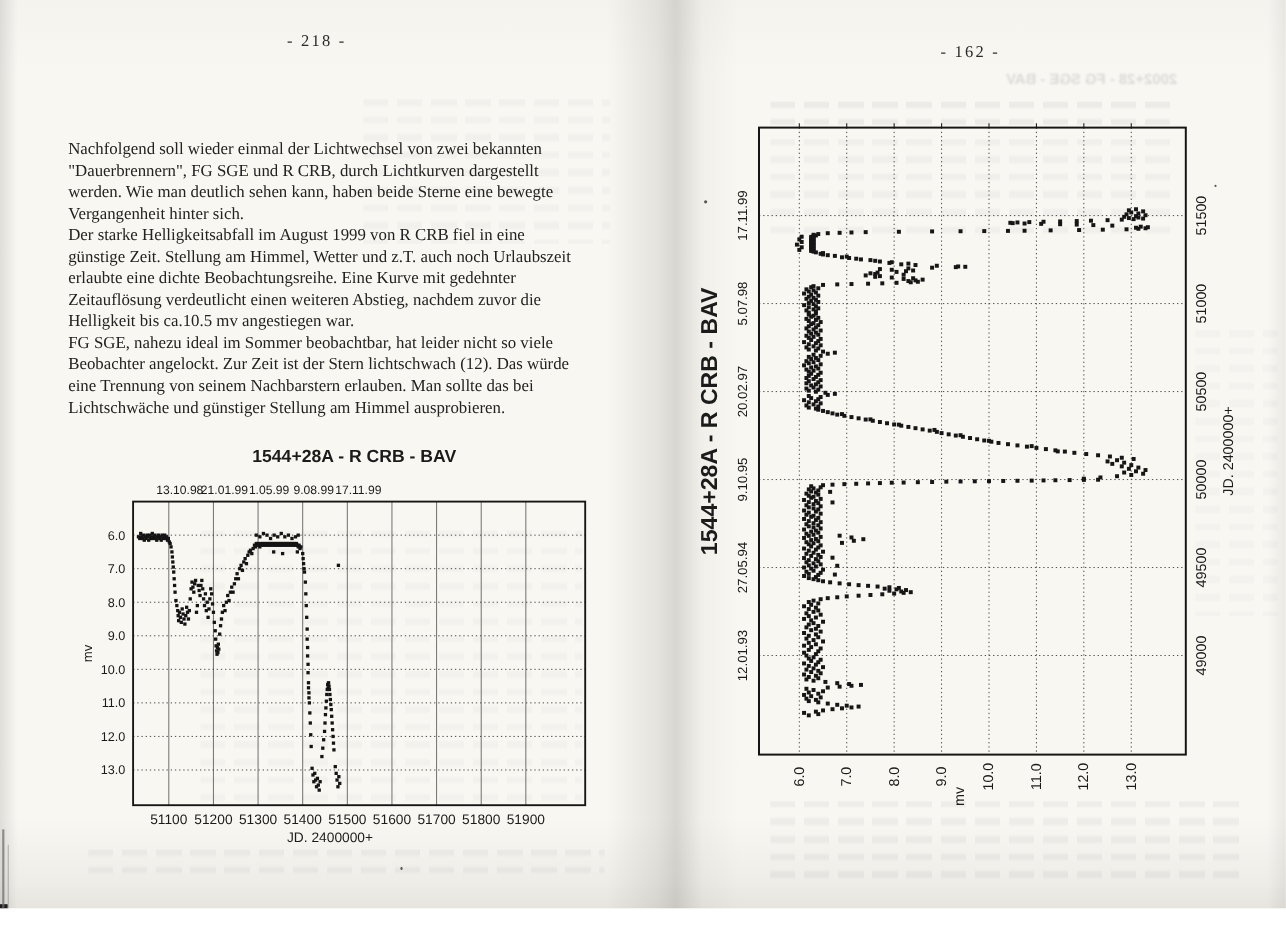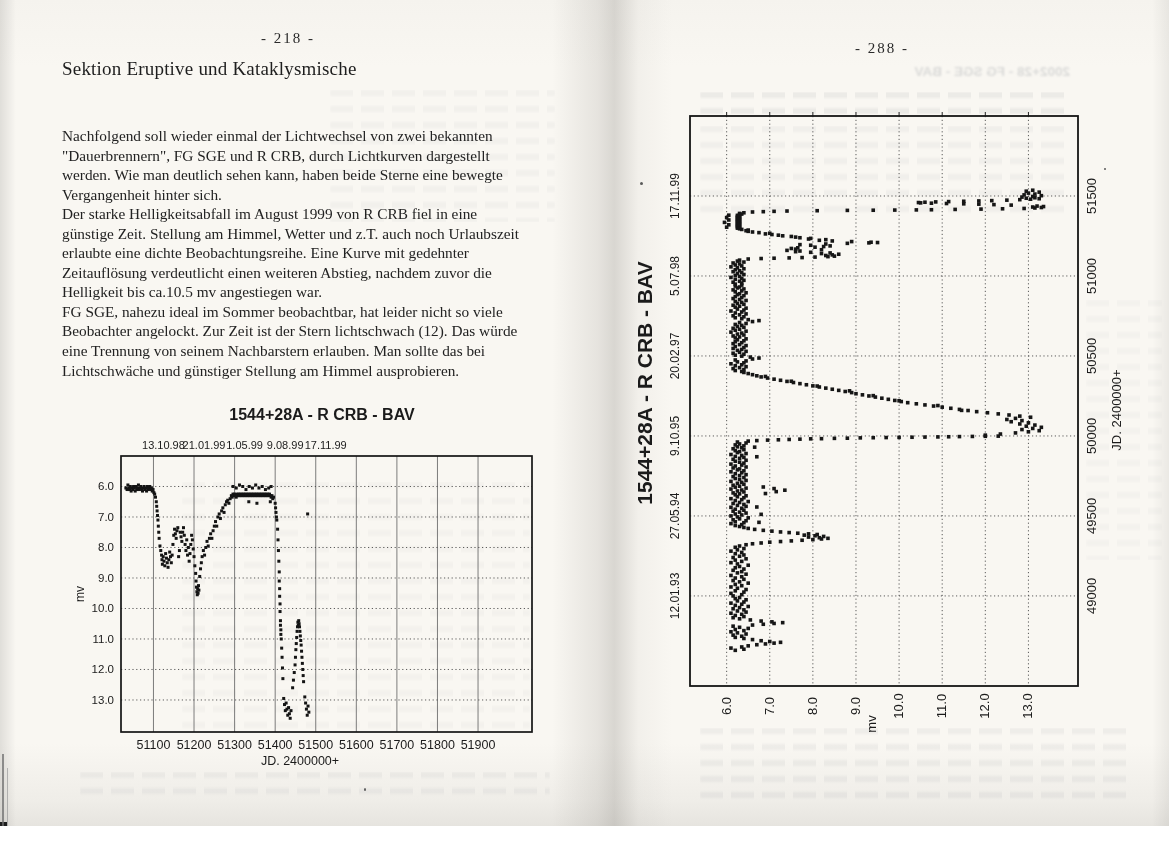--- a/index.html
+++ b/index.html
@@ -48,36 +48,35 @@
   <div class="ghost-rows" style="left:182px;top:482px;width:348px;height:248px;opacity:.26;"></div>
   <div class="ghost-rows" style="left:80px;top:772px;width:470px;height:28px;opacity:.40;"></div>
   <div class="ghost-rows" style="left:1086px;top:300px;width:76px;height:260px;opacity:.22;"></div>
   <div class="ghost-text" style="left:852px;top:64px;width:218px;">2002+28 - FG SGE - BAV</div>
 
   <div class="speck" style="left:640px;top:182px;width:3px;height:3px;"></div>
   <div class="speck" style="left:1104px;top:168px;width:2px;height:2px;"></div>
   <div class="speck" style="left:364px;top:788px;width:2px;height:3px;"></div>
 
   <div class="abs pagenum" style="left:228px;top:30px;">- 218 -</div>
-  <div class="abs heading" style="left:62px;top:58px;">Sektion Eruptive und Kataklysmische</div>
   <div class="abs bodytext" style="left:62px;top:94px;">Nachfolgend soll wieder einmal der Lichtwechsel von zwei bekannten
 "Dauerbrennern", FG SGE und R CRB, durch Lichtkurven dargestellt
 werden. Wie man deutlich sehen kann, haben beide Sterne eine bewegte
 Vergangenheit hinter sich.
 Der starke Helligkeitsabfall  im August 1999 von R CRB fiel in eine
 günstige Zeit. Stellung am Himmel, Wetter und z.T. auch noch Urlaubszeit
 erlaubte eine dichte Beobachtungsreihe. Eine Kurve mit gedehnter
 Zeitauflösung verdeutlicht einen weiteren Abstieg, nachdem zuvor die
 Helligkeit bis ca.10.5 mv angestiegen war.
 FG SGE, nahezu ideal im Sommer beobachtbar, hat leider nicht so viele
 Beobachter angelockt. Zur Zeit ist der Stern lichtschwach (12). Das würde
 eine Trennung von seinem Nachbarstern erlauben. Man sollte das bei
 Lichtschwäche und günstiger Stellung am Himmel ausprobieren.</div>
 
-  <div class="abs pagenum" style="left:822px;top:40px;">- 288 -</div>
+  <div class="abs pagenum" style="left:822px;top:40px;">- 162 -</div>
 
   <svg id="charts" width="1169" height="850" style="position:absolute;left:0;top:0;">
       <g>
         <line x1="153.45804540967424" y1="456" x2="153.45804540967424" y2="732" stroke="#6e6e6e" stroke-width="0.9"></line>
         <line x1="194.03060217176704" y1="456" x2="194.03060217176704" y2="732" stroke="#6e6e6e" stroke-width="0.9"></line>
         <line x1="234.60315893385982" y1="456" x2="234.60315893385982" y2="732" stroke="#6e6e6e" stroke-width="0.9"></line>
         <line x1="275.1757156959526" y1="456" x2="275.1757156959526" y2="732" stroke="#6e6e6e" stroke-width="0.9"></line>
         <line x1="315.74827245804545" y1="456" x2="315.74827245804545" y2="732" stroke="#6e6e6e" stroke-width="0.9"></line>
         <line x1="356.3208292201382" y1="456" x2="356.3208292201382" y2="732" stroke="#6e6e6e" stroke-width="0.9"></line>
         <line x1="396.893385982231" y1="456" x2="396.893385982231" y2="732" stroke="#6e6e6e" stroke-width="0.9"></line>

